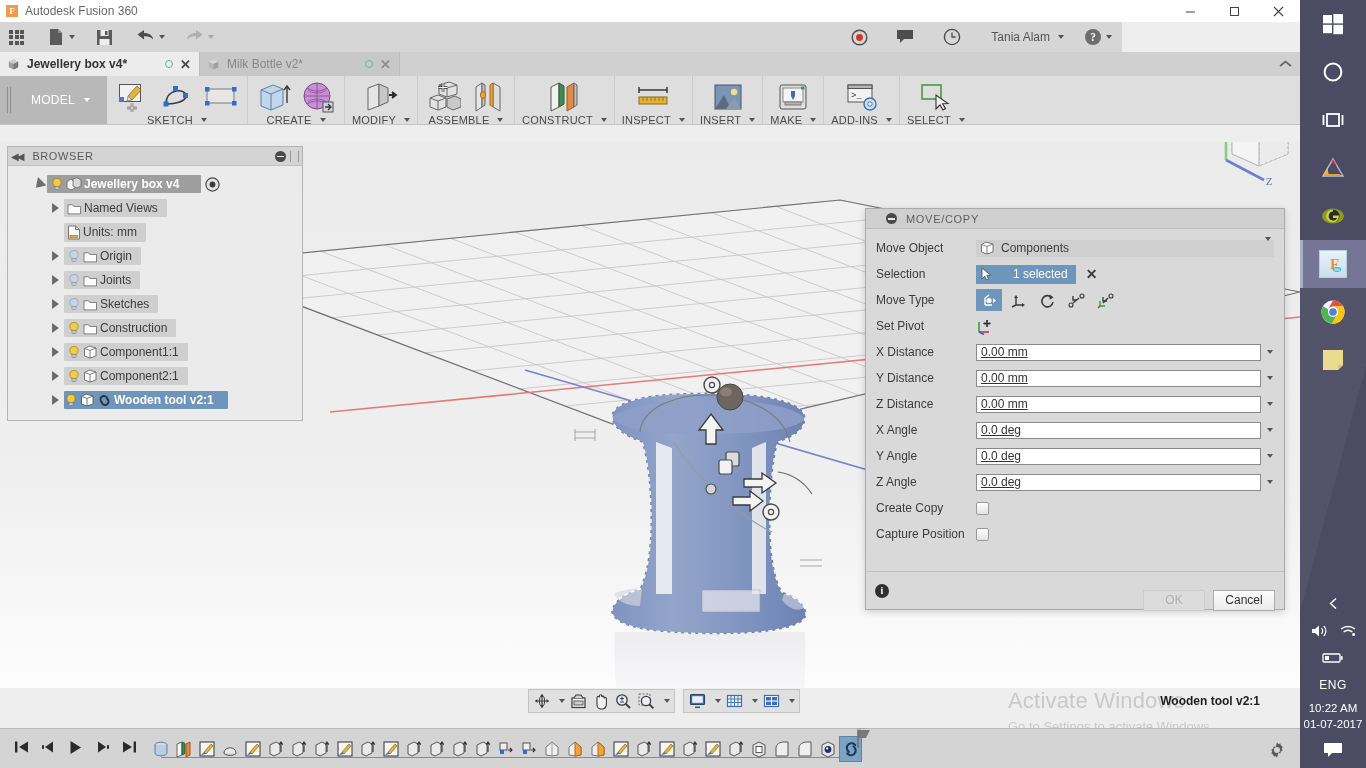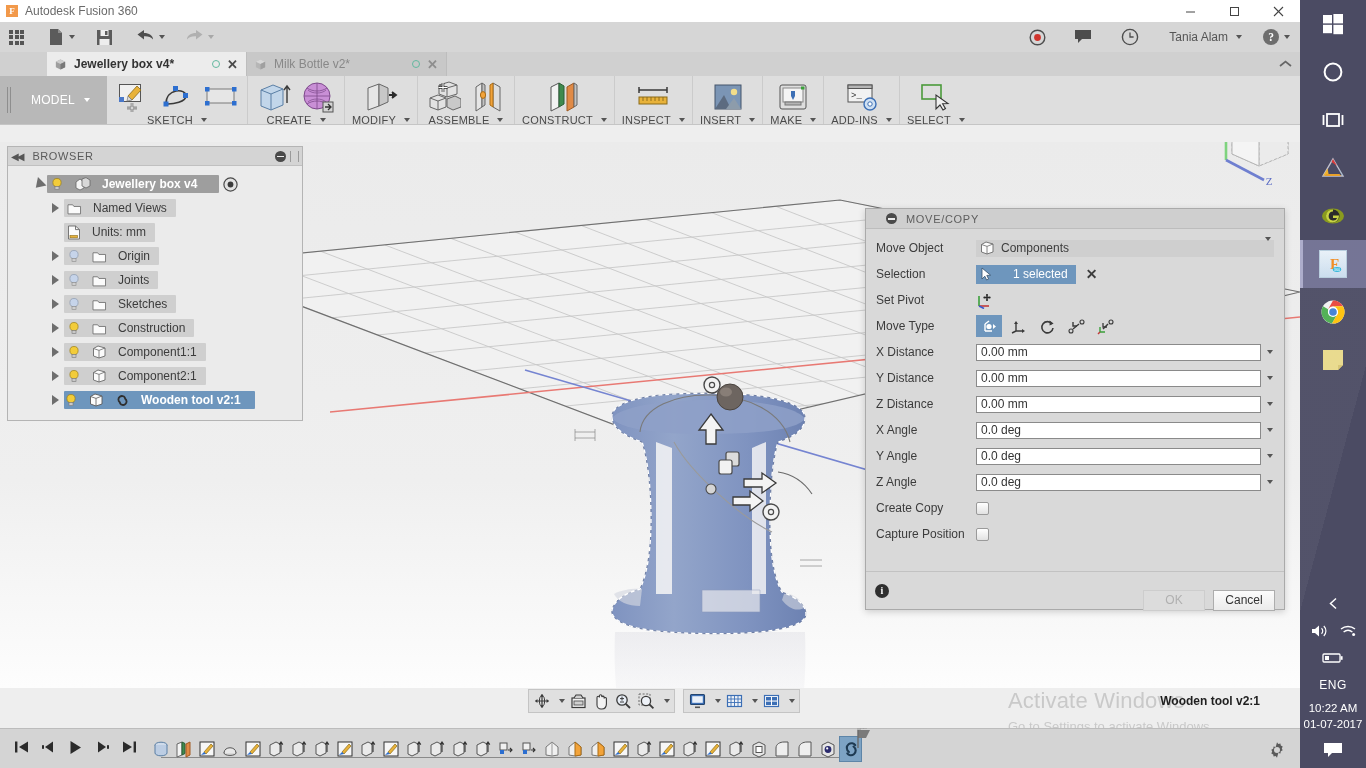--- a/index.html
+++ b/index.html
@@ -24,36 +24,36 @@
     display:flex; align-items:center; justify-content:center;
     font-family:"Liberation Serif", serif;
   }
   .titlebar .apptitle { font-size:12px; color:#6a6a6a; }
   .winbtns { position:absolute; right:0; top:0; height:22px; display:flex; }
   .winbtn { width:44px; height:22px; display:flex; align-items:center; justify-content:center;
             color:#444; font-size:12px; }
 
   
   .qat {
-    position:absolute; left:0; top:22px; width:1300px; height:30px;
+    position:absolute; left:0; top:22px; width:1122px; height:30px;
     background:#d6d6d6; display:flex; align-items:center;
   }
   .qat-item { height:30px; display:flex; align-items:center; padding:0 6px; cursor:default; }
   .caret { width:0;height:0;border-left:3.5px solid transparent;border-right:3.5px solid transparent;
            border-top:4px solid #555; margin-left:4px; }
   .grid9 { width:15px;height:15px; display:grid; grid-template-columns:repeat(3,4px);
            grid-template-rows:repeat(3,4px); gap:1.5px; }
   .grid9 i { background:#555; display:block; }
   .qat-right { position:absolute; right:0; top:0; height:30px; display:flex; align-items:center; }
   .user-name { font-size:12px; color:#555; padding:0 4px; }
 
   
   .tabbar {
     position:absolute; left:0; top:52px; width:1300px; height:24px;
-    background:#d0d0d0; display:flex; align-items:flex-end;padding-left:47px;
+    background:#d0d0d0; display:flex; align-items:flex-end;
   }
   .doctab {
     height:24px; display:flex; align-items:center; gap:7px; padding:0 8px 0 7px;
     border-right:1px solid #bdbdbd; font-size:12px; position:relative;
   }
   .doctab.active { background:#ececec; color:#333; font-weight:bold; }
   .doctab.inactive { background:#c8c8c8; color:#888; }
   .cube-ico { width:13px; height:13px; position:relative; flex:none; }
   .tab-dot { width:8px;height:8px;border:1.4px solid #63b9a0;border-radius:50%; }
   .tab-x { font-size:13px; color:#4a4a4a; font-weight:bold; line-height:1; }
@@ -100,21 +100,21 @@
              border-right:1px solid #9a9a9a; }
   .tree { padding:6px 0 8px; background:#ebebeb; }
   .tnode { display:flex; align-items:center; height:24px; font-size:12px; color:#3c3c3c; }
   .tarrow { width:13px; height:13px; margin-right:2px; flex:none;
             display:flex;align-items:center;justify-content:center; }
   .tarrow i { width:0;height:0;border-top:5px solid transparent;border-bottom:5px solid transparent;
               border-left:7px solid transparent; border-left-color:#6e6e6e; }
   .tarrow.down i { border:none; width:0;height:0;
             border-left:6px solid transparent;border-right:6px solid transparent;border-top:9px solid #6e6e6e;
             transform:rotate(45deg); }
-  .tlabelwrap { display:flex; align-items:center; gap:11px; background:#cfcfcf; padding:2px 9px 2px 3px;
+  .tlabelwrap { display:flex; align-items:center; gap:2px; background:#cfcfcf; padding:2px 9px 2px 3px;
                 border-radius:1px; }
   .tlabelwrap.root { background:#9e9e9e; color:#fff; font-weight:bold; padding-right:22px;}
   .tlabelwrap.sel { background:#6e96bd; color:#ffffff; font-weight:bold; }
   .bulb { width:14px;height:14px;flex:none; }
   .folder { width:15px;height:13px;flex:none; }
 
   
   .viewport {
     position:absolute; left:0; top:142px; width:1300px; height:546px;
     background:#ededed; overflow:hidden;
@@ -135,21 +135,21 @@
   .frow { display:flex; align-items:center; min-height:26px; }
   .flabel { width:100px; font-size:12px; color:#3c3c3c; flex:none; }
   .fctl { flex:1; display:flex; align-items:center; }
   .combo {
     flex:1; height:17px; background:#cfcfcf; border:1px solid #cfcfcf;
     display:flex; align-items:center; gap:6px; padding:0 2px 0 3px; font-size:12px; color:#3c3c3c;
   }
   .combo .cb-caret { margin-left:auto; }
   .field {
     flex:1; height:17px; background:#ffffff; border:1px solid #8a8a8a;
-    display:flex; align-items:center; padding:0 4px; font-size:12px; color:#333;
+    display:flex; align-items:center; padding:0 4px; font-size:12px; color:#333;text-decoration:underline;
   }
   .field-caret { width:13px; display:flex; align-items:center; justify-content:center; }
   .selbtn {
     background:#6e96bd; color:#fff; font-size:12px; height:19px;
     display:flex; align-items:center; gap:21px; padding:0 8px 0 5px;
   }
   .xclear { margin-left:10px; font-size:14px; color:#3c3c3c; font-weight:bold; }
   .mt-btn { width:26px;height:22px; display:flex; align-items:center; justify-content:center; }
   .mt-btn.on { background:#6e96bd; }
   .cbx { width:13px;height:13px;border:1px solid #9a9a9a;border-radius:2px;
@@ -954,36 +954,20 @@
       <div class="frow">
         <div class="flabel">Selection</div>
         <div class="fctl">
           <div class="selbtn">
             <svg width="11" height="14" viewBox="0 0 11 14">
               <path d="M1 1 L1 12 L3.8 9.2 L5.6 13 L7.6 12 L5.8 8.4 L9.6 8.2 Z" fill="#ffffff" stroke="#35506c" stroke-width=".8"></path>
             </svg>
             <span>1 selected</span>
           </div>
           <span class="xclear">✕</span>
-        </div>
-      </div>
-
-      <div class="frow">
-        <div class="flabel">Set Pivot</div>
-        <div class="fctl">
-          <div class="mt-btn" style="justify-content:flex-start;">
-            <svg width="18" height="17" viewBox="0 0 18 17">
-              <path d="M3 14 L3 4" stroke="#3aa03a" stroke-width="1.6" fill="none"></path>
-              <path d="M3 14 L13 14" stroke="#c03a3a" stroke-width="1.6" fill="none"></path>
-              <path d="M3 14 L8 16.5" stroke="#3a5ad0" stroke-width="1.6" fill="none"></path>
-              <path d="M11 2 v7 M7.5 5.5 h7" stroke="#2b2b2b" stroke-width="1.4"></path>
-              <path d="M11 2 l-1.2 1.6 h2.4 z M11 9 l-1.2 -1.6 h2.4 z" fill="#2b2b2b"></path>
-              <path d="M7.5 5.5 l1.6 -1.2 v2.4 z M14.5 5.5 l-1.6 -1.2 v2.4 z" fill="#2b2b2b"></path>
-            </svg>
-          </div>
         </div>
       </div>
 
       <div class="frow">
         <div class="flabel">Move Type</div>
         <div class="fctl" style="gap:3px;">
           <div class="mt-btn on">
             <svg width="17" height="17" viewBox="0 0 17 17">
               <path d="M4 13 L4 6 M4 13 L11 13" fill="none" stroke="#ffffff" stroke-width="1.4"></path>
               <path d="M4 6 L8 3" stroke="#ffffff" stroke-width="1.4" fill="none"></path>
@@ -1018,20 +1002,36 @@
               <path d="M3 14 L1 16" stroke="#c03a3a" stroke-width="1.4"></path>
               <circle cx="14" cy="4" r="2" fill="none" stroke="#3a3a3a" stroke-width="1.1"></circle>
               <path d="M6 11 L11 6" stroke="#3a3a3a" stroke-width="1.4"></path>
               <path d="M6 5 l0 4 l4 0" fill="none" stroke="#3a3a3a" stroke-width="1.3"></path>
             </svg>
           </div>
         </div>
       </div>
 
       <div class="frow">
+        <div class="flabel">Set Pivot</div>
+        <div class="fctl">
+          <div class="mt-btn" style="justify-content:flex-start;">
+            <svg width="18" height="17" viewBox="0 0 18 17">
+              <path d="M3 14 L3 4" stroke="#3aa03a" stroke-width="1.6" fill="none"></path>
+              <path d="M3 14 L13 14" stroke="#c03a3a" stroke-width="1.6" fill="none"></path>
+              <path d="M3 14 L8 16.5" stroke="#3a5ad0" stroke-width="1.6" fill="none"></path>
+              <path d="M11 2 v7 M7.5 5.5 h7" stroke="#2b2b2b" stroke-width="1.4"></path>
+              <path d="M11 2 l-1.2 1.6 h2.4 z M11 9 l-1.2 -1.6 h2.4 z" fill="#2b2b2b"></path>
+              <path d="M7.5 5.5 l1.6 -1.2 v2.4 z M14.5 5.5 l-1.6 -1.2 v2.4 z" fill="#2b2b2b"></path>
+            </svg>
+          </div>
+        </div>
+      </div>
+
+      <div class="frow">
         <div class="flabel">X Distance</div>
         <div class="fctl">
           <div class="field">
             <span>0.00 mm</span>
           </div>
           <div class="field-caret">
               <span class="caret"></span>
             </div>
         </div>
       </div>

